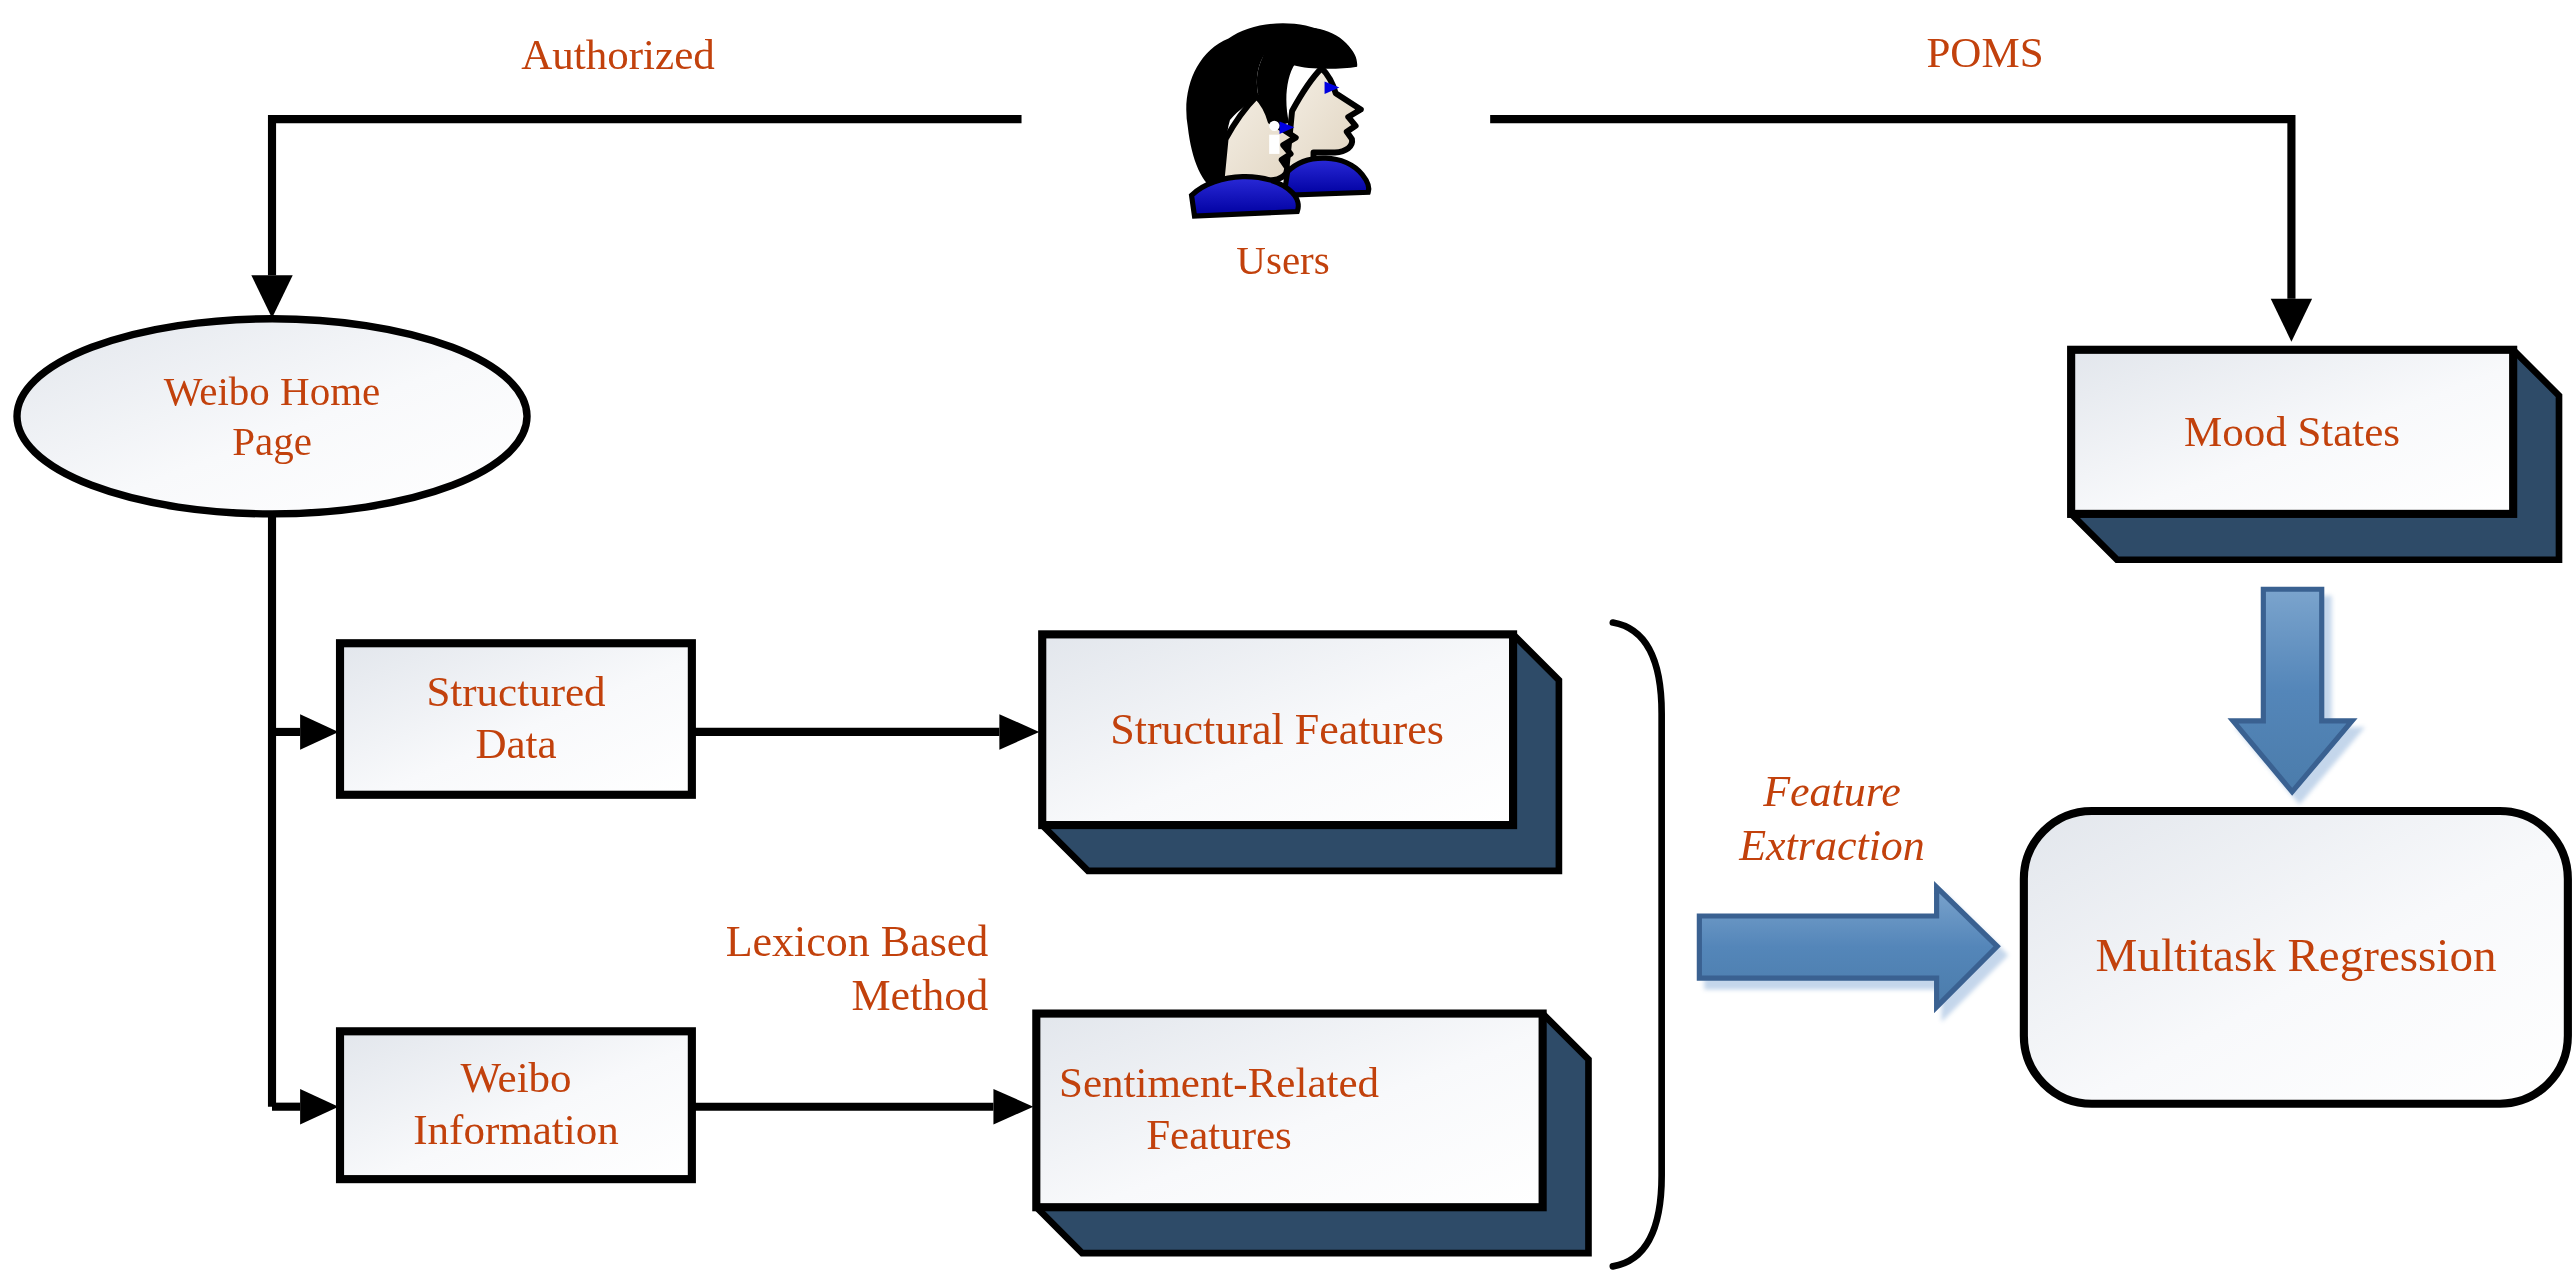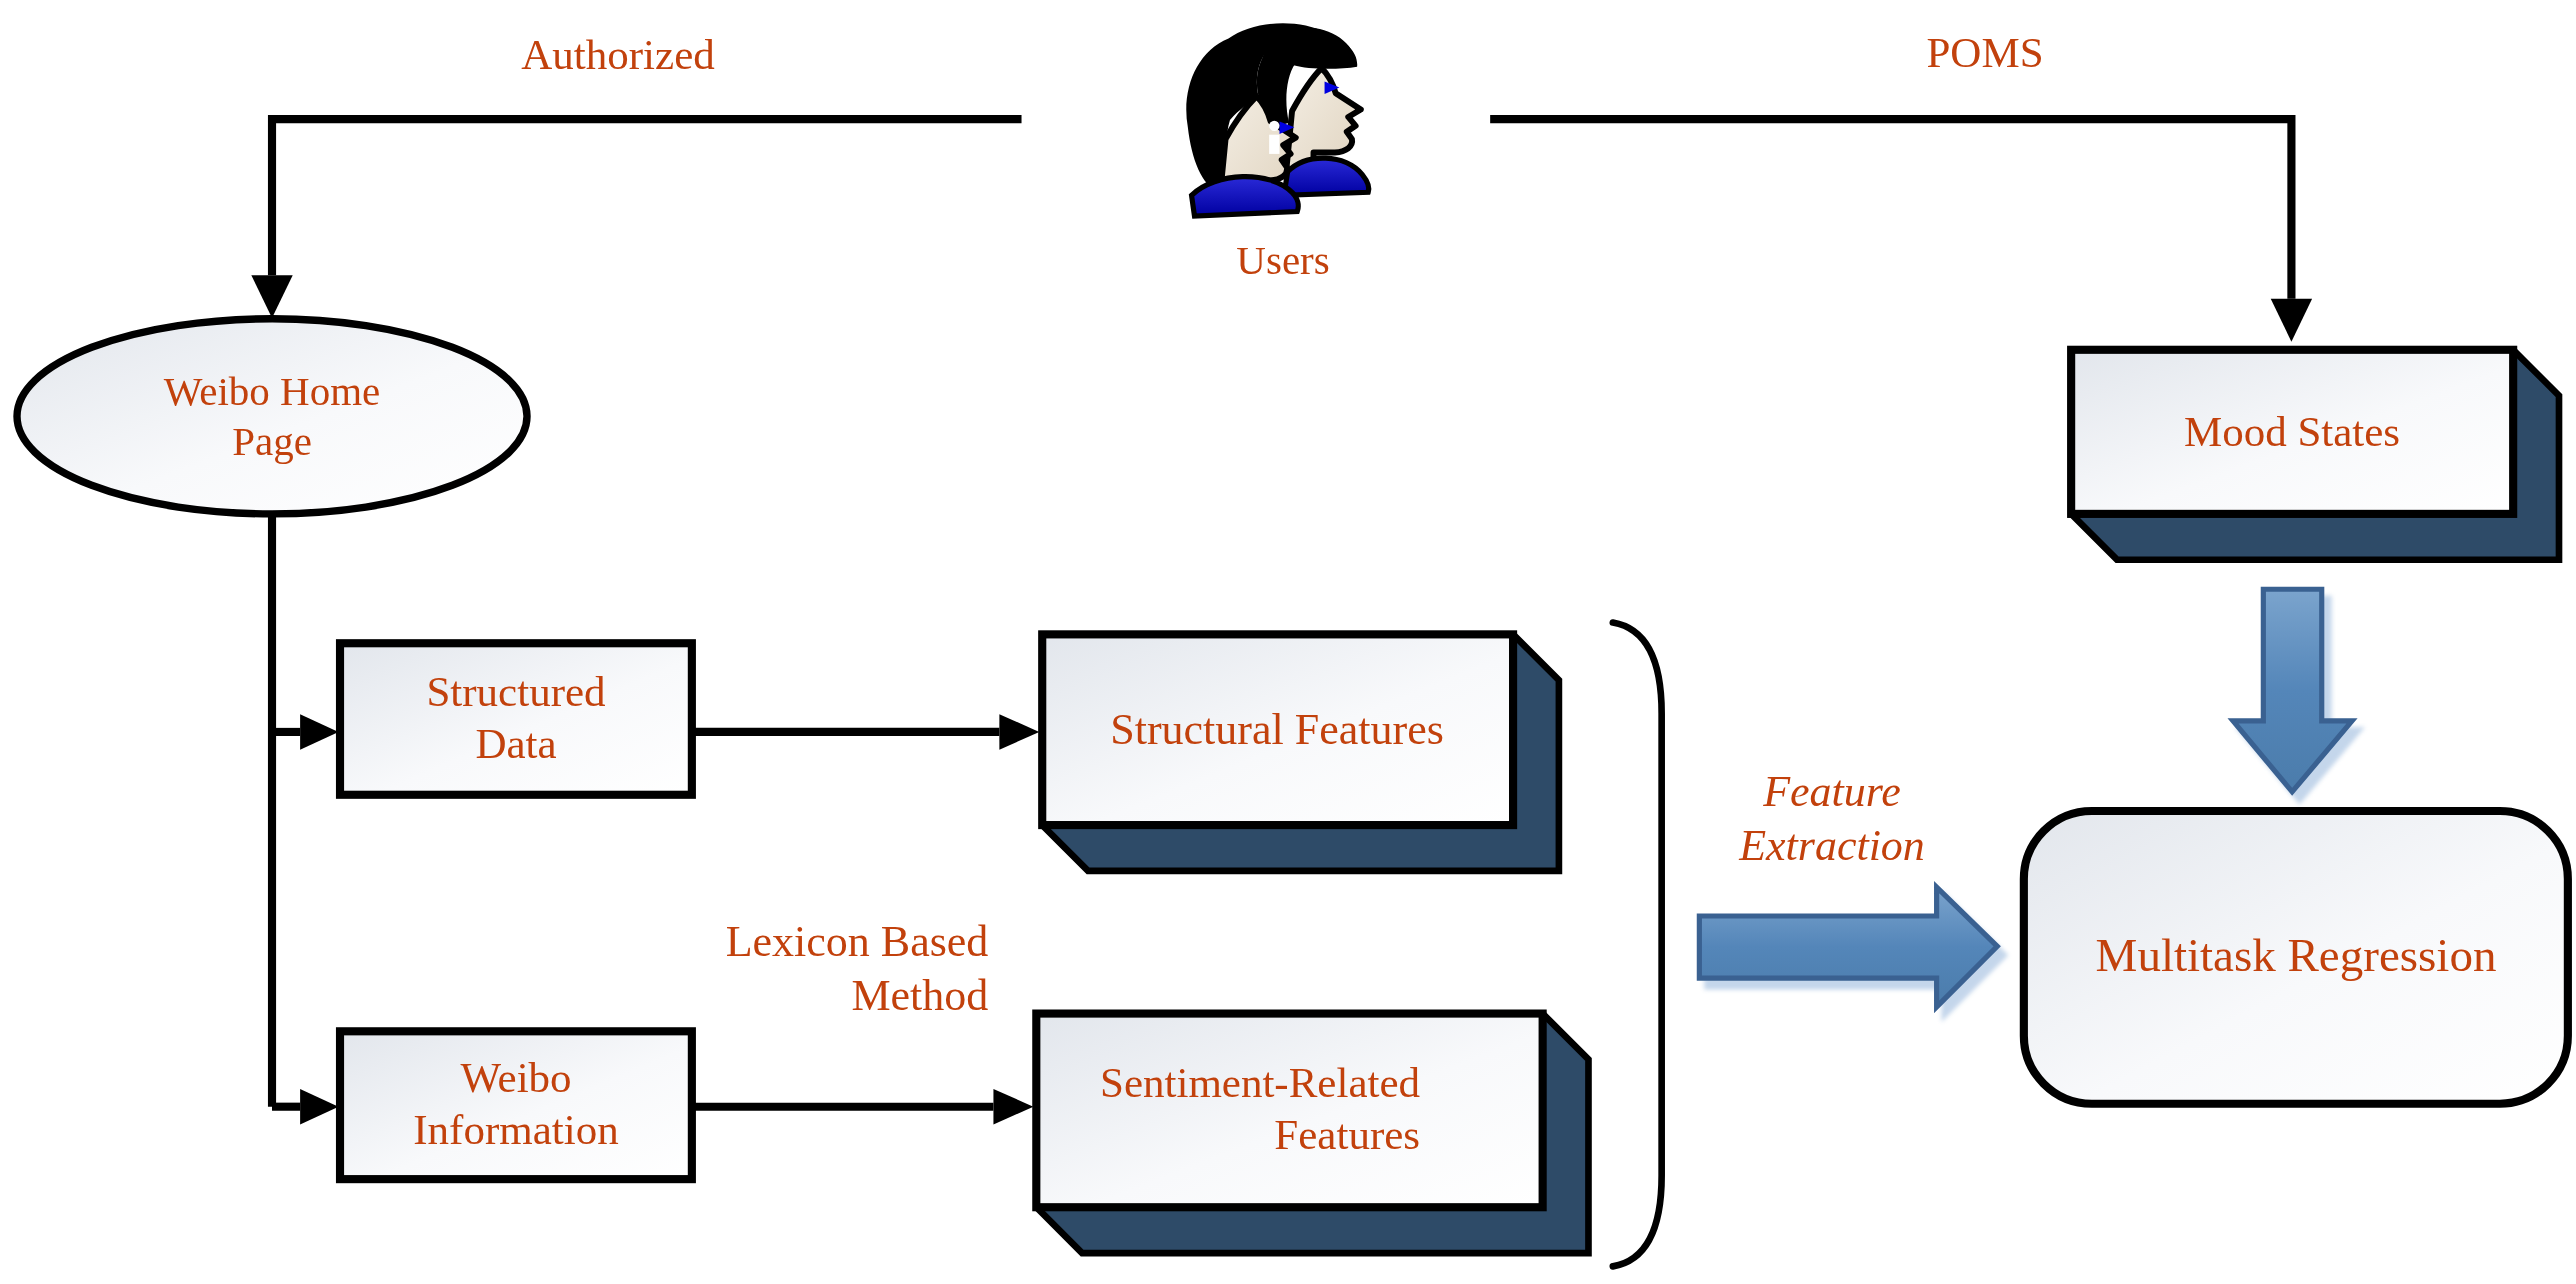--- a/index.html
+++ b/index.html
@@ -154,21 +154,21 @@
   <div class="lbl f60" style="left:857px; top:969px;text-align:right;">
     <span>Lexicon Based</span>
     <span>Method</span>
   </div>
 
   <div class="lbl f58" style="left:516px; top:1104px;">
     <span>Weibo</span>
     <span>Information</span>
   </div>
 
-  <div class="lbl f58" style="left:1260px; top:1109px;text-align:right;">
+  <div class="lbl f58" style="left:1219px; top:1109px;">
     <span>Sentiment-Related</span>
     <span>Features</span>
   </div>
 
   <div class="lbl f60" style="left:1832px; top:819px;font-style:italic;">
     <span>Feature</span>
     <span>Extraction</span>
   </div>
 
   <div class="lbl f64" style="left:2296px; top:956px;">

